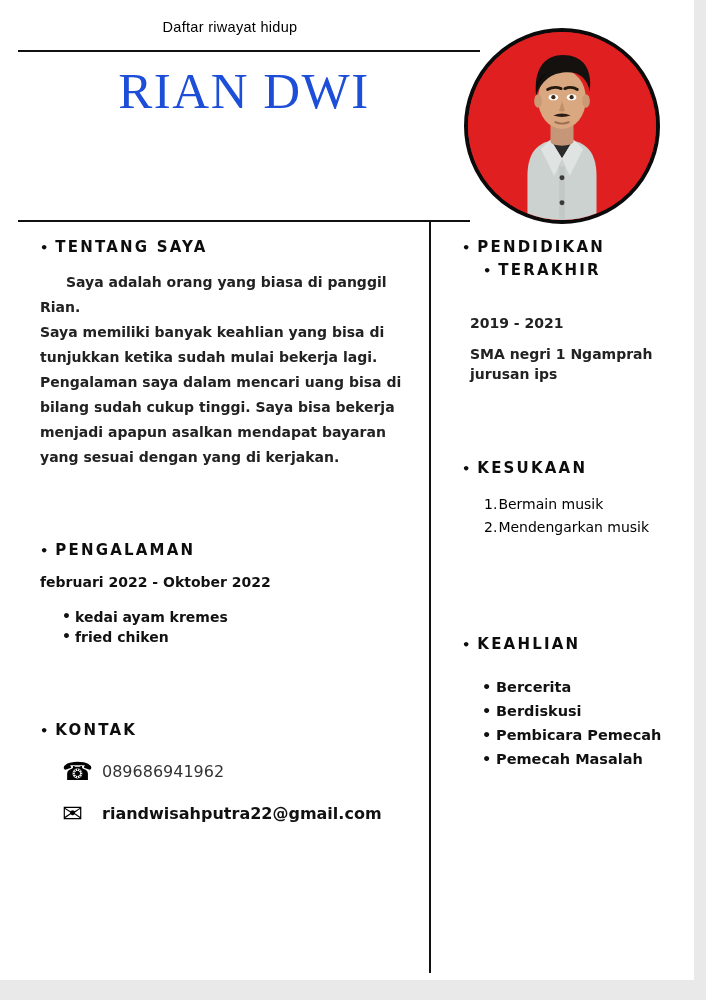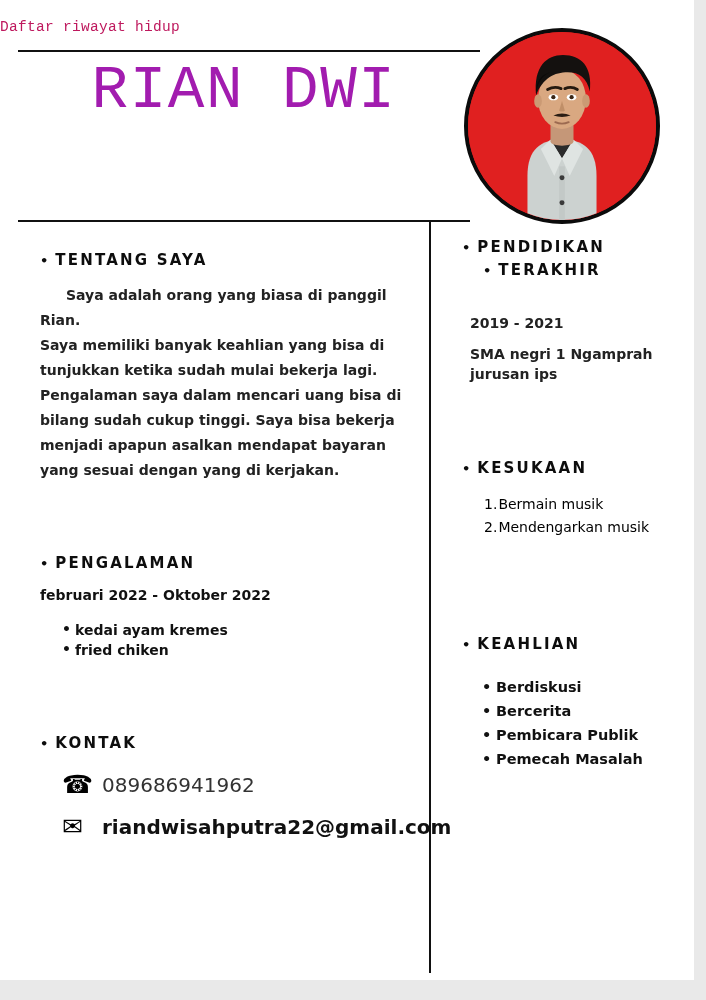--- a/index.html
+++ b/index.html
@@ -23,25 +23,25 @@
     height: 980px;
     background: #ffffff;
   }
 
   
   #doc-kicker {
     position: absolute;
     left: 0;
     top: 19px;
     width: 460px;
-    text-align: left;
+    text-align: center;
     font-size: 14.5px;
-    color: #be185d;
+    color: #000000;
     letter-spacing: 0.3px;
-    font-family: Liberation Mono, monospace;
+    font-family: Liberation Sans, sans-serif;
   }
 
   .rule-h {
     position: absolute;
     background: #111;
     height: 2px;
   }
   #rule-top    { left: 18px; top: 50px;  width: 462px; }
   #rule-bottom { left: 18px; top: 220px; width: 452px; }
   #rule-vert {
@@ -54,46 +54,46 @@
   }
 
   #name-block {
     position: absolute;
     left: 18px;
     top: 62px;
     width: 452px;
     text-align: center;
   }
   .name-line {
-    font-size: 61px;
+    font-size: 51px;
     font-weight: 300;
     letter-spacing: 1.5px;
     line-height: 58px;
-    color: #a21caf;
-    font-family: Liberation Mono, monospace;
+    color: #1d4ed8;
+    font-family: Liberation Serif, serif;
     white-space: nowrap;
   }
 
   
   #photo-wrap {
     position: absolute;
     left: 464px;
     top: 28px;
     width: 196px;
     height: 196px;
     border-radius: 50%;
     border: 4px solid #0b0b0b;
     background: #e02020;
     overflow: hidden;
     box-sizing: border-box;
   }
   #photo-portrait { position: absolute; inset: 0; }
 
   
-  #col-left  { position: absolute; left: 40px;  top: 236px; width: 378px; margin-top: 13px; }
+  #col-left  { position: absolute; left: 40px;  top: 236px; width: 378px; }
   #col-right { position: absolute; left: 462px; top: 236px; width: 222px; }
 
   .section { position: relative; }
 
   .section-title {
     font-size: 15px;
     font-weight: bold;
     letter-spacing: 2.2px;
     color: #0d0d0d;
     line-height: 22px;
@@ -195,21 +195,21 @@
   }
   .contact-icon {
     width: 40px;
     font-size: 25px;
     line-height: 1;
     color: #000;
     flex: 0 0 auto;
     font-family: "DejaVu Sans", sans-serif;
   }
   .contact-val {
-    font-size: 20px;
+    font-size: 16px;
     color: #333;
     font-family: "DejaVu Sans", sans-serif;
   }
   .contact-val.strong { font-weight: bold; color: #111; }
 </style>
 </head>
 <body>
 
 <div id="cv-page">
 
@@ -313,22 +313,22 @@
       <ol class="num-list">
         <li>Bermain musik</li>
         <li>Mendengarkan musik</li>
       </ol>
     </div>
 
     <div class="section" style="margin-top:94px">
       <div class="section-title">KEAHLIAN</div>
       <div style="height:19px"></div>
       <ul class="skill-list">
+        <li>Bercerita</li>
         <li>Berdiskusi</li>
-        <li>Bercerita</li>
-        <li>Pembicara Publik</li>
+        <li>Pembicara Pemecah</li>
         <li>Pemecah Masalah</li>
       </ul>
     </div>
 
   </div>
 
 </div>
 
 </body></html>

